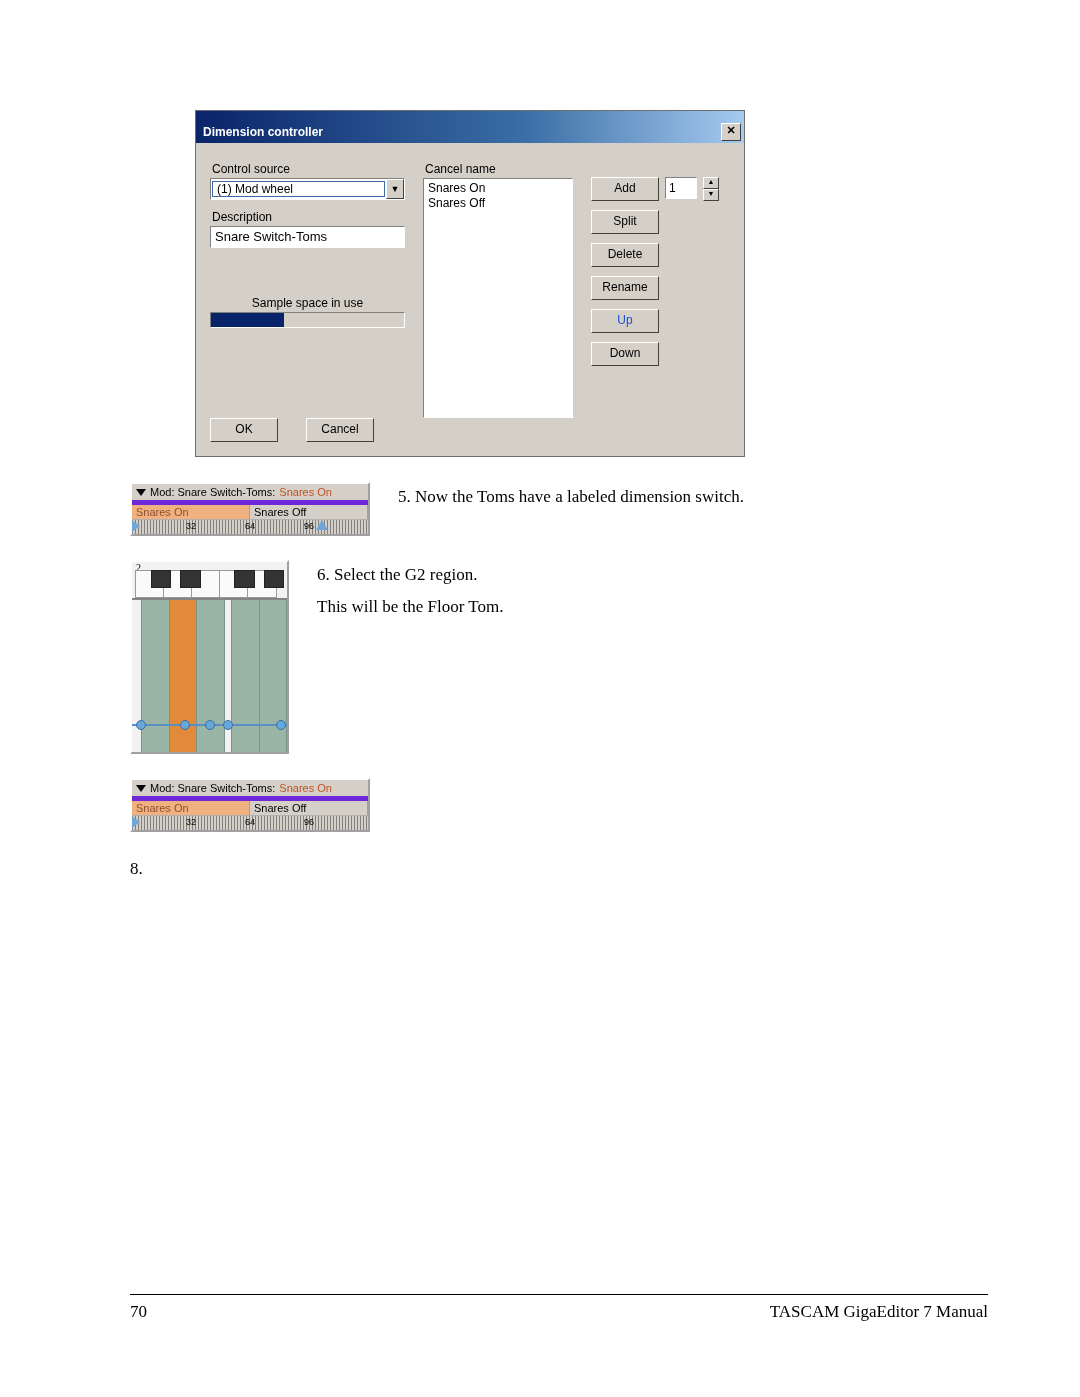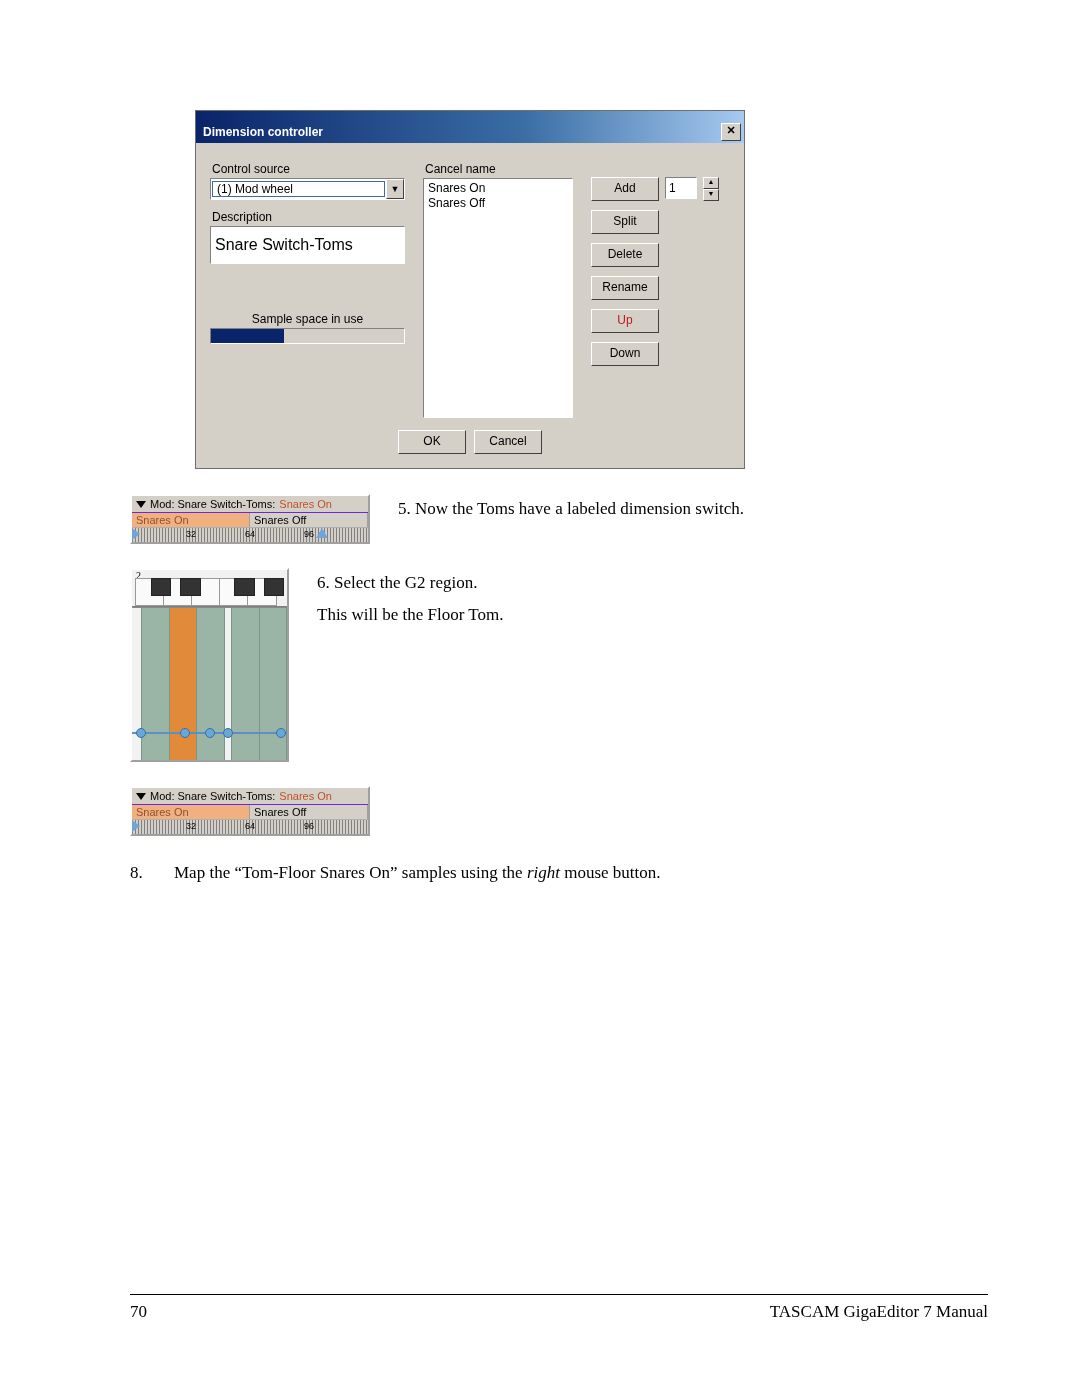--- a/index.html
+++ b/index.html
@@ -13,44 +13,44 @@
 .btn-x{width:18px;height:16px;background:#d4d0c8;border-top:1px solid #fff;border-left:1px solid #fff;border-right:1px solid #404040;border-bottom:1px solid #404040;line-height:12px;text-align:center;font-weight:bold;font-size:11px;color:#000;font-family:Arial}
 .dlg-body{background:#d4d0c8;padding:16px 14px 14px 14px}
 .dlg-grid{display:flex;gap:18px}
 .col1{width:195px}
 .col2{width:150px}
 .col3{flex:1;padding-top:18px}
 label.win{display:block;margin:3px 0 2px 2px;font-size:12px}
 .combo{display:flex;align-items:center;height:20px;background:#fff;border-top:1px solid #808080;border-left:1px solid #808080;border-right:1px solid #fff;border-bottom:1px solid #fff}
 .combo span{flex:1;padding:0 4px;border:1px solid #4068a8;margin:1px;font-size:12px}
 .combo .arrow{width:16px;height:18px;background:#d4d0c8;border-top:1px solid #fff;border-left:1px solid #fff;border-right:1px solid #404040;border-bottom:1px solid #404040;text-align:center;font-size:9px;line-height:18px}
-.textbox{height:20px;background:#fff;border-top:1px solid #808080;border-left:1px solid #808080;border-right:1px solid #fff;border-bottom:1px solid #fff;padding:8px 4px;line-height:20px;font-size:16px}
+.textbox{height:20px;background:#fff;border-top:1px solid #808080;border-left:1px solid #808080;border-right:1px solid #fff;border-bottom:1px solid #fff;padding:0 4px;line-height:20px;font-size:13px}
 .space-caption{text-align:center;margin-top:48px;font-size:12px}
 .progress{height:14px;border-top:1px solid #808080;border-left:1px solid #808080;border-right:1px solid #fff;border-bottom:1px solid #fff;background:#d4d0c8;margin-top:2px}
 .progress>div{height:100%;background:#0a246a}
 .listbox{height:234px;background:#fff;border-top:1px solid #808080;border-left:1px solid #808080;border-right:1px solid #fff;border-bottom:1px solid #fff;padding:2px 4px;line-height:15px;font-size:12px}
 .winbtn{width:66px;height:22px;background:#d4d0c8;border-top:1px solid #fff;border-left:1px solid #fff;border-right:1px solid #404040;border-bottom:1px solid #404040;font-size:12px;text-align:center;line-height:20px;margin-bottom:9px;display:block}
-.winbtn.disabled{color:#b91c1c}
+.winbtn.disabled{color:#1d4ed8}
 .addrow{display:flex;gap:6px;align-items:flex-start;margin-bottom:9px}
 .spinbox{width:24px;height:20px;background:#fff;border-top:1px solid #808080;border-left:1px solid #808080;border-right:1px solid #fff;border-bottom:1px solid #fff;padding:0 3px;line-height:20px;font-size:12px}
 .spinbtns{width:16px;display:flex;flex-direction:column}
 .spinbtns div{height:10px;background:#d4d0c8;border-top:1px solid #fff;border-left:1px solid #fff;border-right:1px solid #404040;border-bottom:1px solid #404040;font-size:7px;text-align:center;line-height:8px}
-.dlg-foot{display:flex;justify-content:center;gap:8px;margin-top:12px}
+.dlg-foot{display:flex;gap:28px;}
 .dlg-foot .winbtn{margin-bottom:0}
 
 
 .row{display:flex;gap:28px;margin-bottom:24px;align-items:flex-start}
 .row .txt{font-size:17px;line-height:26px;padding-top:2px}
 .numtxt{font-size:17px;line-height:26px;display:flex;gap:26px}
 .numtxt .n{min-width:18px}
 .em{font-style:italic}
 
 
 .mod{width:236px;background:#d4d0c8;border:2px solid #a0a0a0;font-family:Tahoma,Arial,sans-serif;font-size:11px;border-top-color:#fff;border-left-color:#fff}
-.mod-hd{display:flex;align-items:center;gap:4px;padding:2px 4px;background:#d4d0c8;border-bottom:1px solid #6d28d9}
+.mod-hd{display:flex;align-items:center;gap:4px;padding:2px 4px;background:#d4d0c8;border-bottom:5px solid #6d28d9}
 .tri{width:0;height:0;border-left:5px solid transparent;border-right:5px solid transparent;border-top:7px solid #000}
 .mod-hd .state{color:#c05028}
 .mod-split{display:flex}
 .mod-split div{flex:1;padding:1px 4px;font-size:11px;border-right:1px solid #a0a0a0}
 .mod-split .on{background:#f0b080;color:#905030}
 .mod-ruler{position:relative;height:14px;border-top:1px solid #b0b0b0;background:repeating-linear-gradient(90deg,#808080 0 1px,transparent 1px 3px);font-size:9px}
 .mod-ruler span{position:absolute;top:1px;transform:translateX(-50%)}
 .mod-ruler .ptr{position:absolute;top:0;width:0;height:0;border-left:6px solid transparent;border-right:6px solid transparent;border-bottom:10px solid #6fa5d8}
 .mod-ruler .ptrL{position:absolute;top:0;width:0;height:0;border-top:6px solid transparent;border-bottom:6px solid transparent;border-left:8px solid #6fa5d8}
 
@@ -203,23 +203,20 @@
         <div class="ptrL" style="left:0"></div>
         <span style="left:25%">32</span>
         <span style="left:50%">64</span>
         <span style="left:75%">96</span>
       </div>
     </div>
   </div>
 
   <div class="numtxt">
     <span class="n">8.</span>
-    <span>
-      <span>Map the “Tom-Floor Snares On” samples using the </span><span class="em">right</span><span> mouse button.</span>
-    </span>
   </div>
 
 </div>
 
 <div class="ftline"></div>
 <div class="foot">
   <span>70</span>
   <span>TASCAM GigaEditor 7 Manual</span>
 </div>
 

